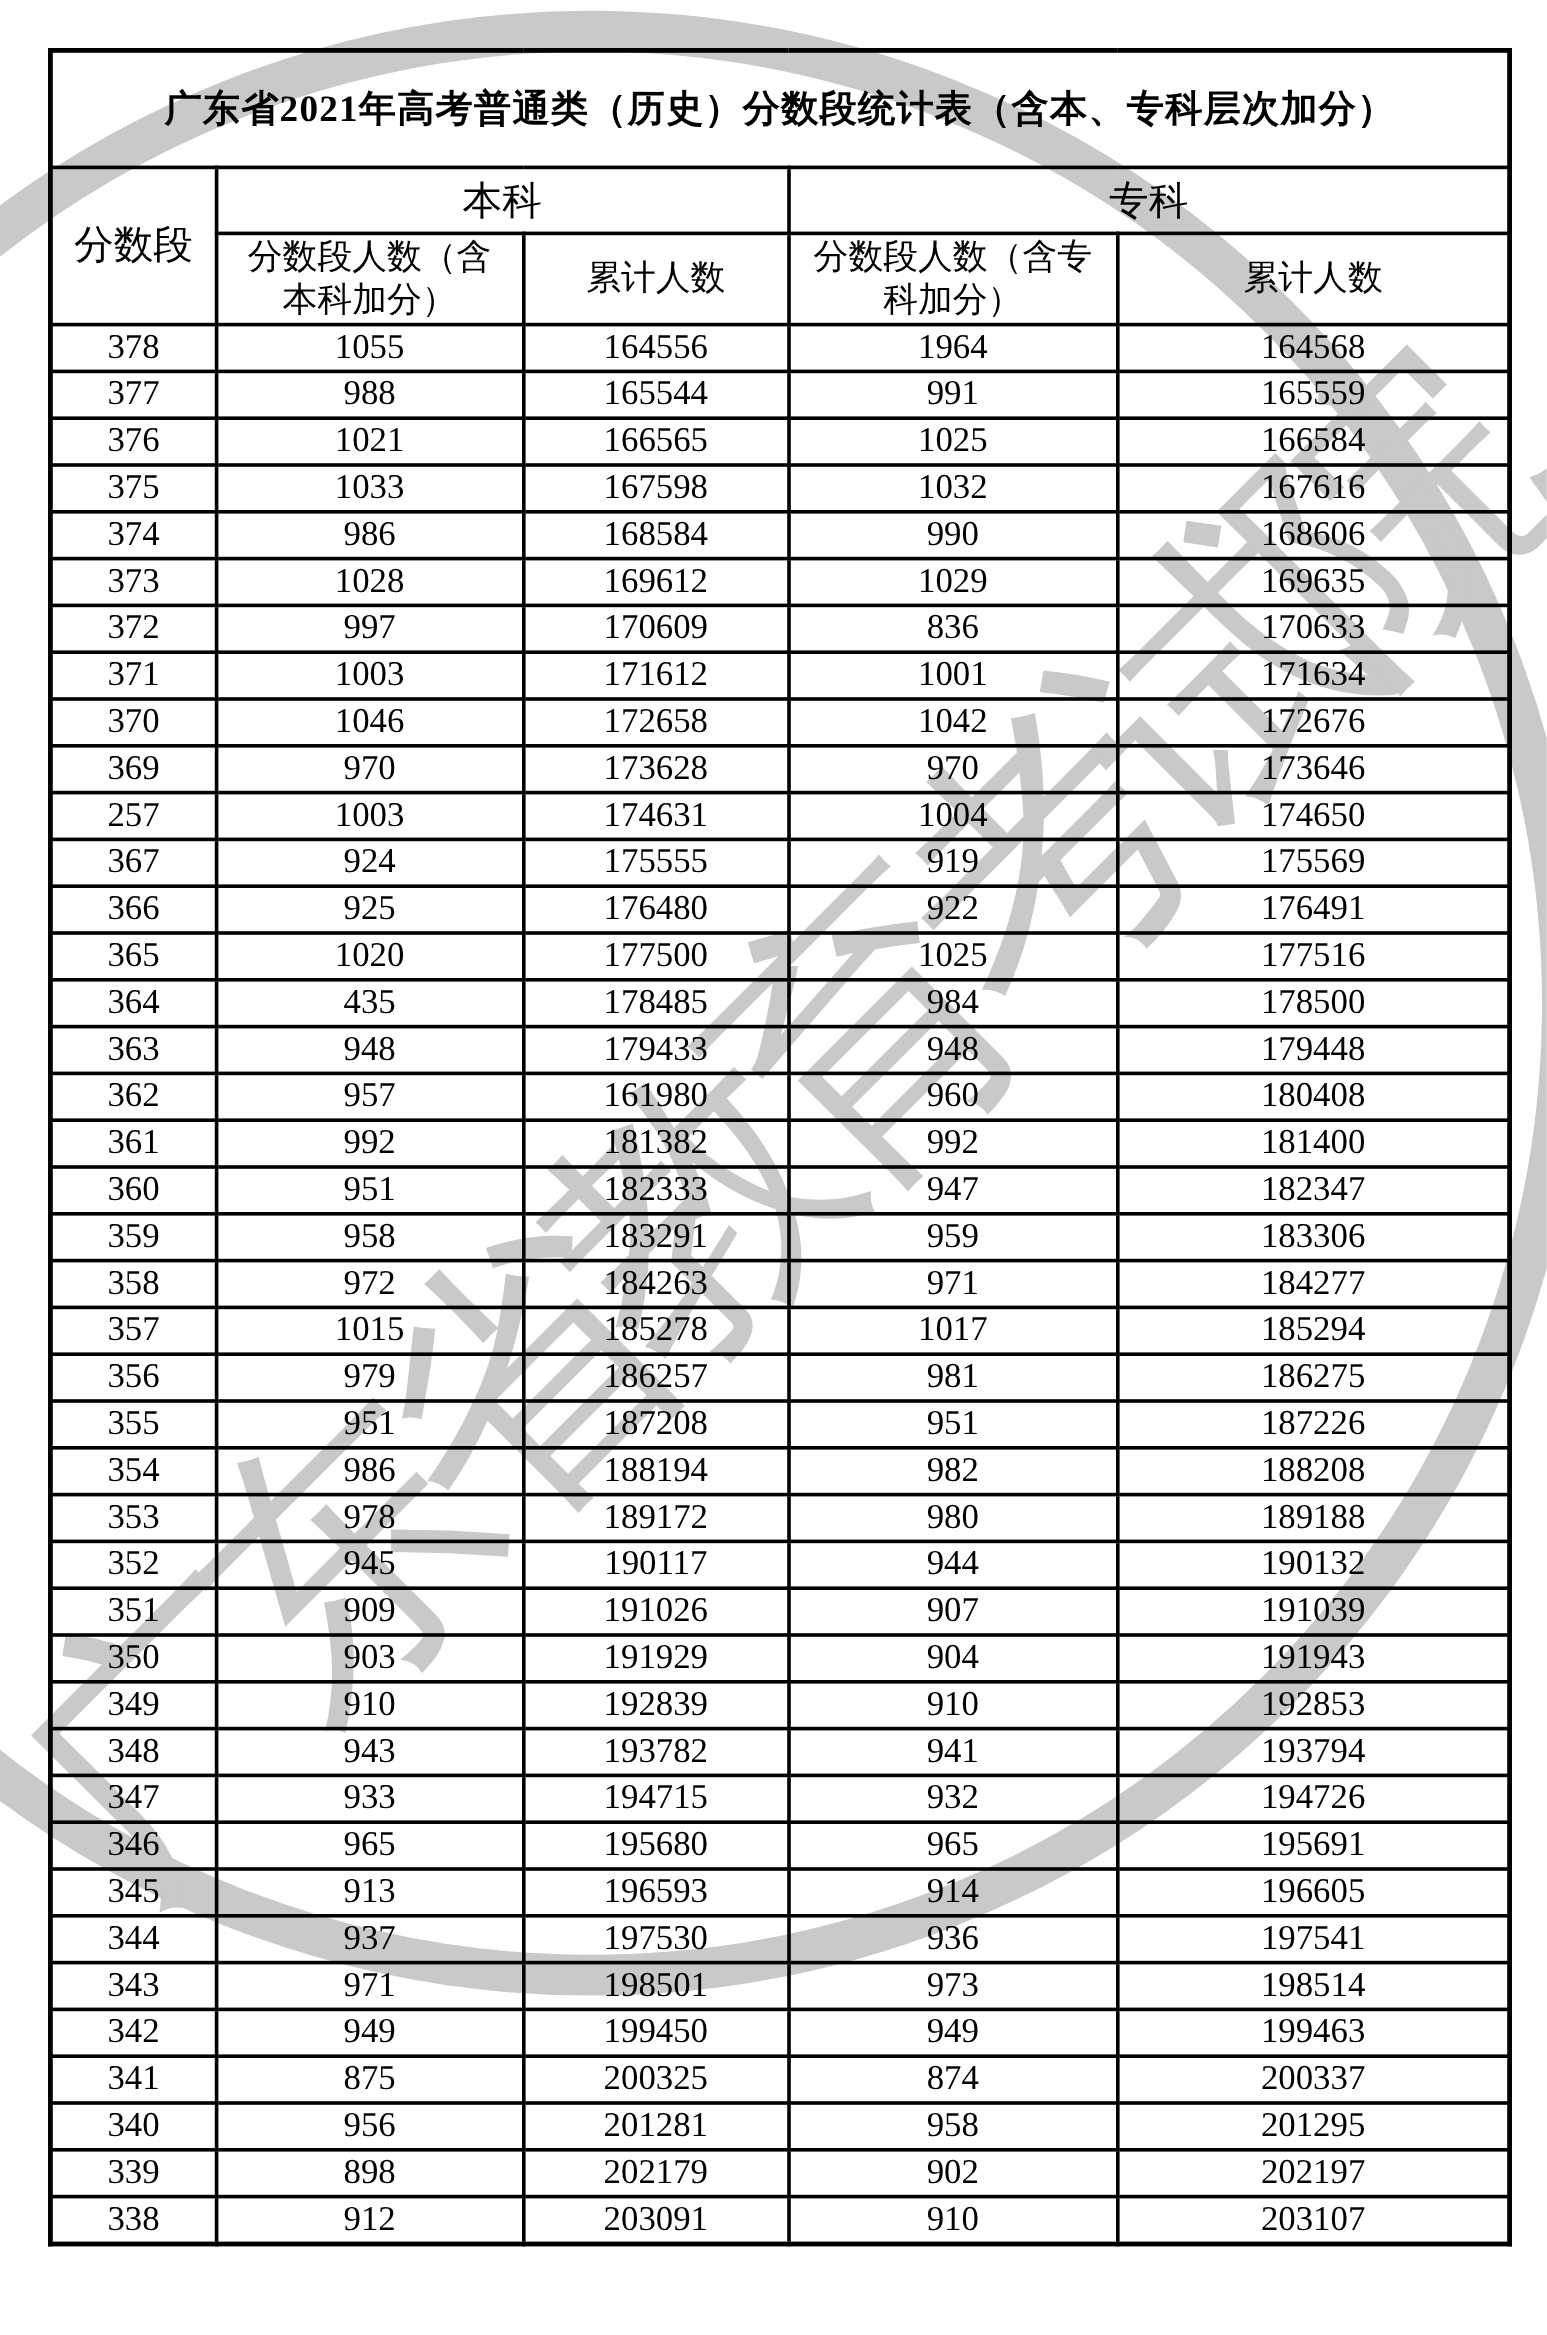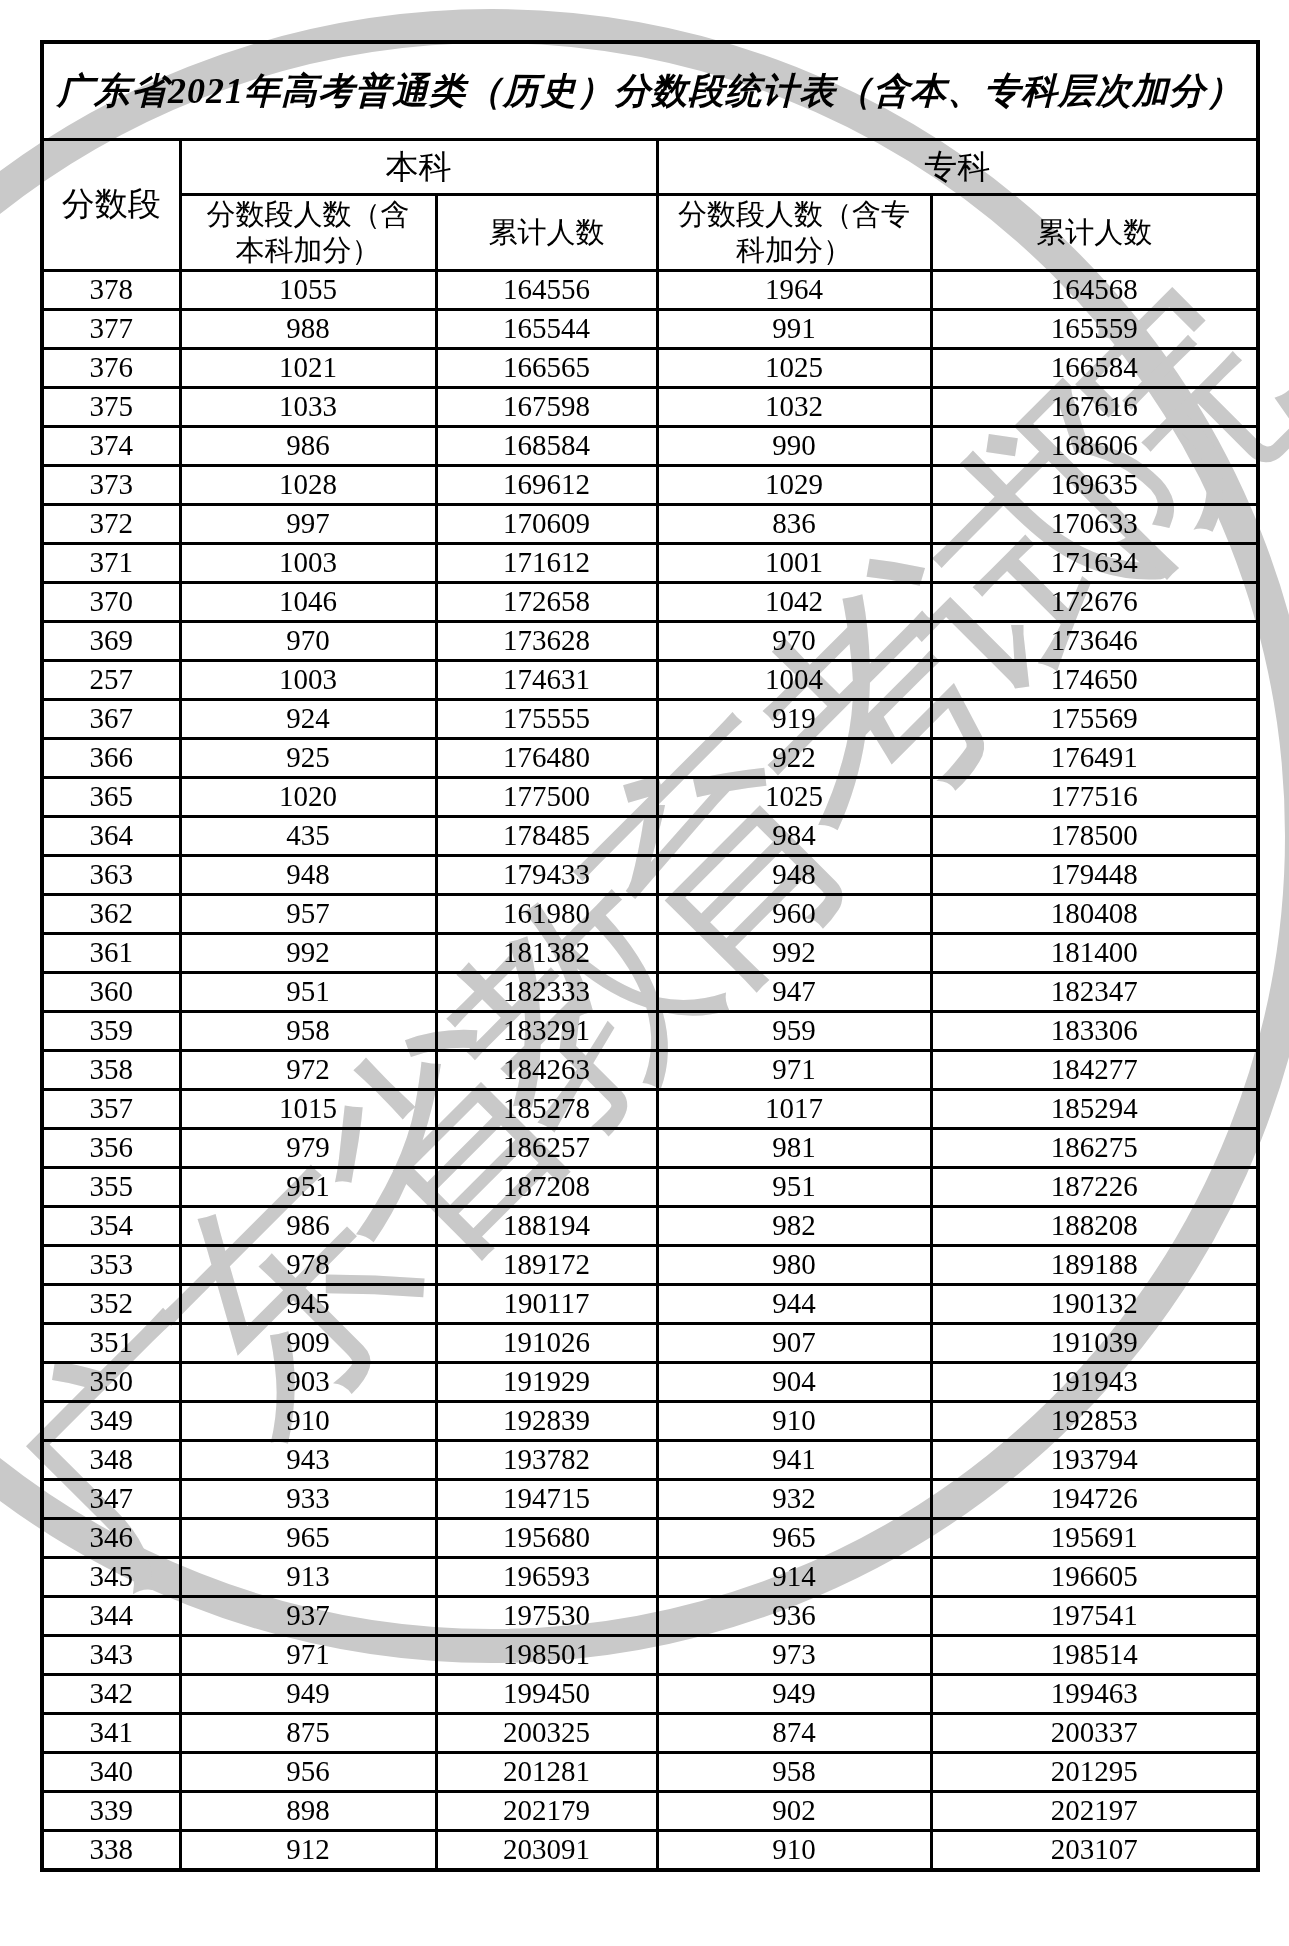--- a/index.html
+++ b/index.html
@@ -50,24 +50,23 @@
     border: 3px solid #000;
     text-align: center;
     vertical-align: middle;
     color: #000;
     background: transparent;
     padding: 0;
     overflow: hidden;
   }
   .title-row th {
     height: 94px;
-    font-size: 36px;
+    font-size: 31px;
     font-weight: bold;
     letter-spacing: 1px;
-    font-style: italic;
   }
   .header-row-1 th {
     height: 52px;
     font-size: 33px;
     font-weight: normal;
   }
   .header-row-2 th {
     height: 70px;
     font-size: 29px;
     font-weight: normal;

